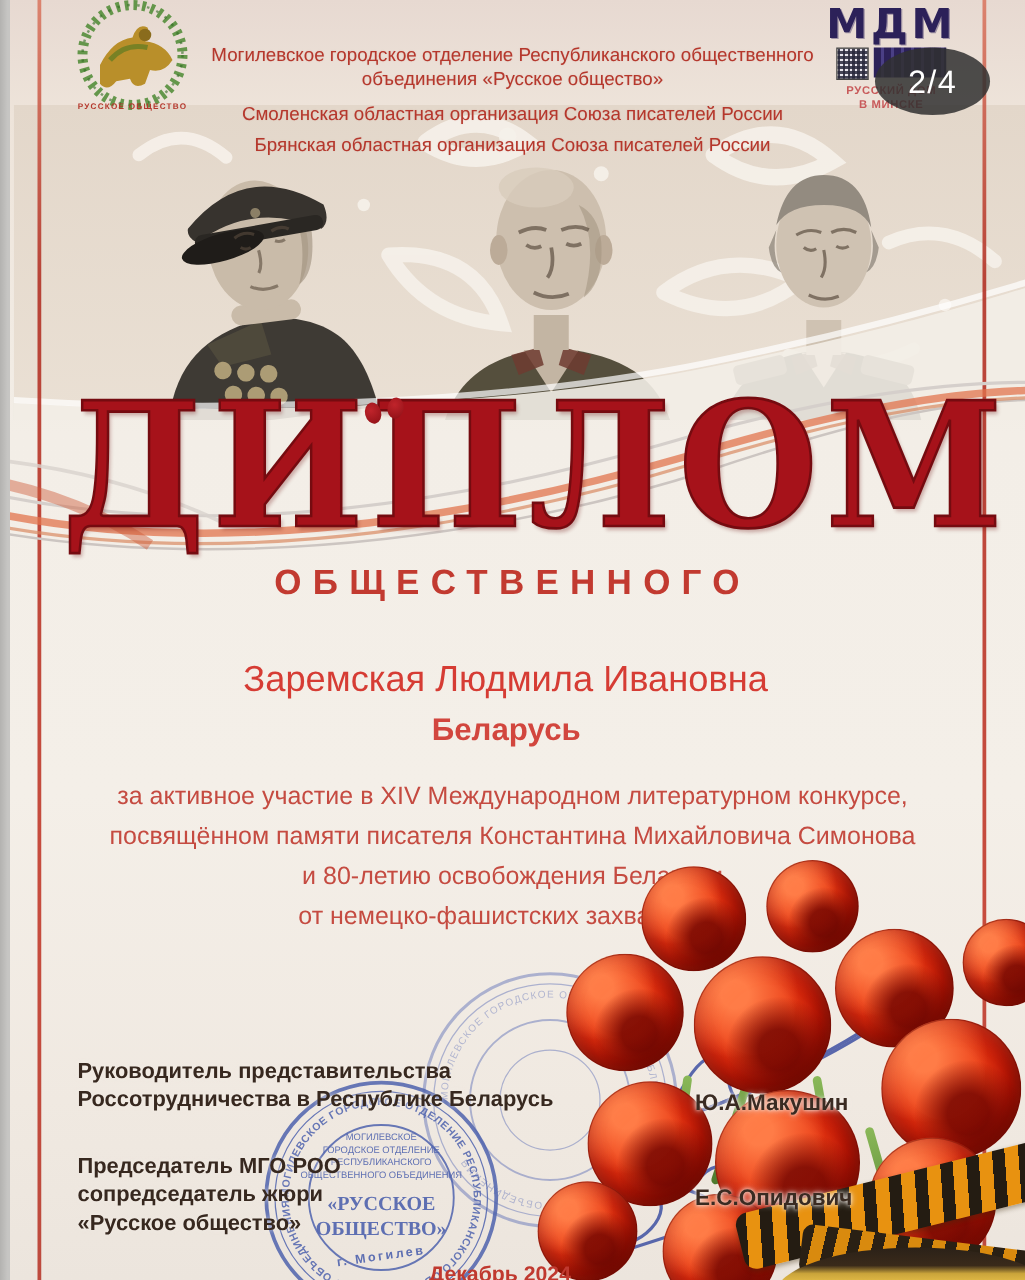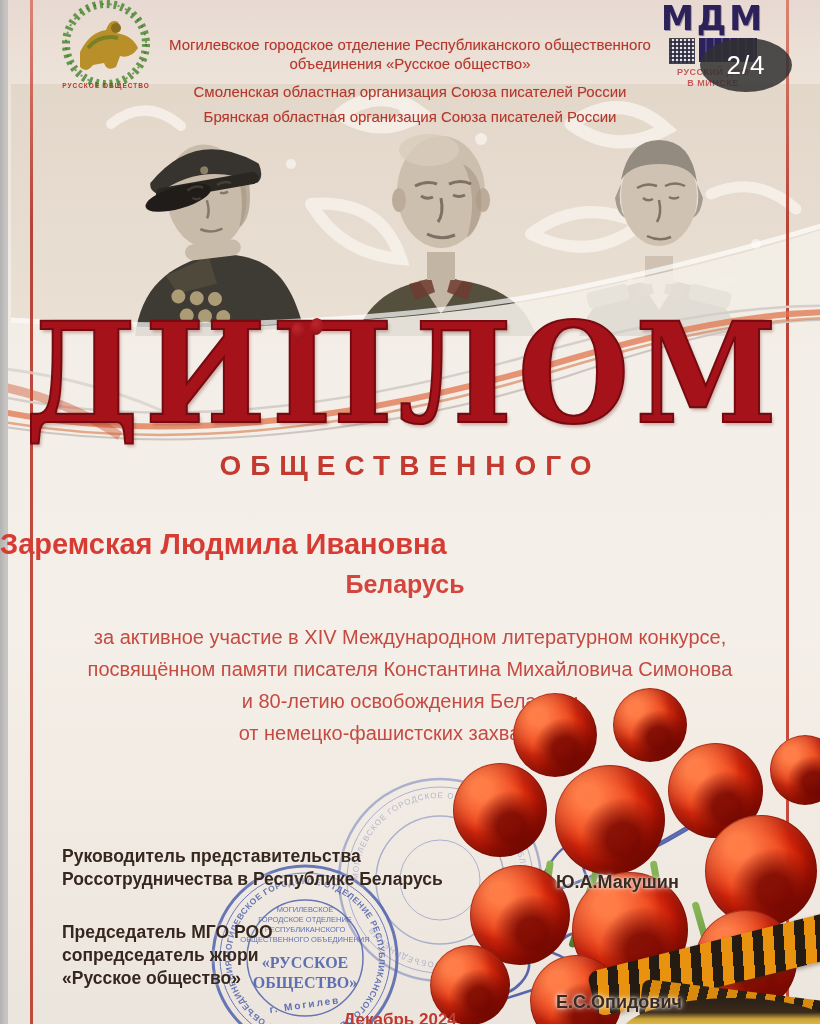--- a/index.html
+++ b/index.html
@@ -44,34 +44,34 @@
   .badge{position:absolute;left:700px;top:38px;width:92px;height:54px;z-index:10;
          background:rgba(48,48,48,.85);border-radius:50%;
          display:flex;align-items:center;justify-content:center;
          color:#fff;font-size:26px;font-weight:500;letter-spacing:1px;}
 
   
   .band{position:absolute;left:11px;right:0;top:84px;height:252px;z-index:2;}
   .swoosh{position:absolute;left:8px;right:0;top:268px;height:244px;z-index:4;pointer-events:none;}
 
   
-  .title-wrap{position:absolute;left:0;right:12px;top:308px;z-index:5;text-align:center;}
+  .title-wrap{position:absolute;left:0;right:12px;top:308px;z-index:5;text-align:right;}
   .title{display:inline-block;font-family:"DejaVu Serif","Liberation Serif",serif;
          font-weight:bold;font-size:128px;line-height:130px;letter-spacing:6px;
          color:#a6121a;-webkit-text-stroke:2px #750b10;
          transform:scaleY(1.08);
          text-shadow:2px 3px 3px rgba(110,15,15,.30);}
   .breve{position:absolute;z-index:6;width:13px;height:17px;border-radius:50%;
          background:radial-gradient(circle at 40% 35%,#c0242b,#8c0f15);}
   .award{position:absolute;left:0;right:0;top:450px;z-index:5;text-align:center;
          color:#c23a30;font-weight:bold;font-size:28px;letter-spacing:9px;}
 
   
-  .rec-name{position:absolute;left:0;right:11px;top:528px;z-index:5;
-            color:#d63c34;font-weight:bold;font-size:29px;}
+  .rec-name{position:absolute;left:0;right:11px;top:528px;z-index:5;text-align:center;
+            color:#d63c34;font-weight:normal;font-size:29px;}
   .rec-country{position:absolute;left:0;right:10px;top:570px;z-index:5;text-align:center;
             color:#d2463e;font-weight:bold;font-size:25px;}
   .cit{position:absolute;left:40px;right:40px;z-index:5;text-align:center;
        color:#c54b41;font-size:20px;font-weight:500;}
   .cit-1{top:626px;}
   .cit-2{top:658px;}
   .cit-3{top:690px;}
   .cit-4{top:722px;}
 
   
@@ -79,21 +79,21 @@
   .sigs{position:absolute;left:300px;top:780px;width:400px;height:244px;z-index:6;}
 
   
   .off{position:absolute;left:62px;z-index:8;color:#37281f;font-weight:bold;
        font-size:17.5px;line-height:23px;text-shadow:0 0 4px rgba(243,238,231,.8);}
   .off-role1{top:845px;}
   .off-role2{top:921px;}
   .off-name{position:absolute;z-index:8;color:#3a2b22;font-weight:bold;font-size:18px;
             text-shadow:0 0 6px rgba(245,240,235,.95),0 0 3px rgba(245,240,235,.95);}
   .off-name1{left:556px;top:872px;}
-  .off-name2{left:556px;top:948px;margin-top:44px;}
+  .off-name2{left:556px;top:948px;}
 
   
   .flowers{position:absolute;inset:0;z-index:7;pointer-events:none;}
   .fl{position:absolute;border-radius:50%;
       background:
         radial-gradient(circle at 62% 68%, rgba(118,8,2,.85) 0 16%, rgba(118,8,2,0) 42%),
         radial-gradient(circle at 30% 28%, #ff7c47 0 10%, rgba(255,124,71,0) 46%),
         radial-gradient(circle at 46% 46%, #ea3c15 0 34%, #c11605 60%, #8f0e04 82%, #6f0a03 100%);
       box-shadow: inset 0 0 0 1px rgba(110,10,4,.45),
                   inset -7px -9px 18px rgba(88,6,2,.6),

